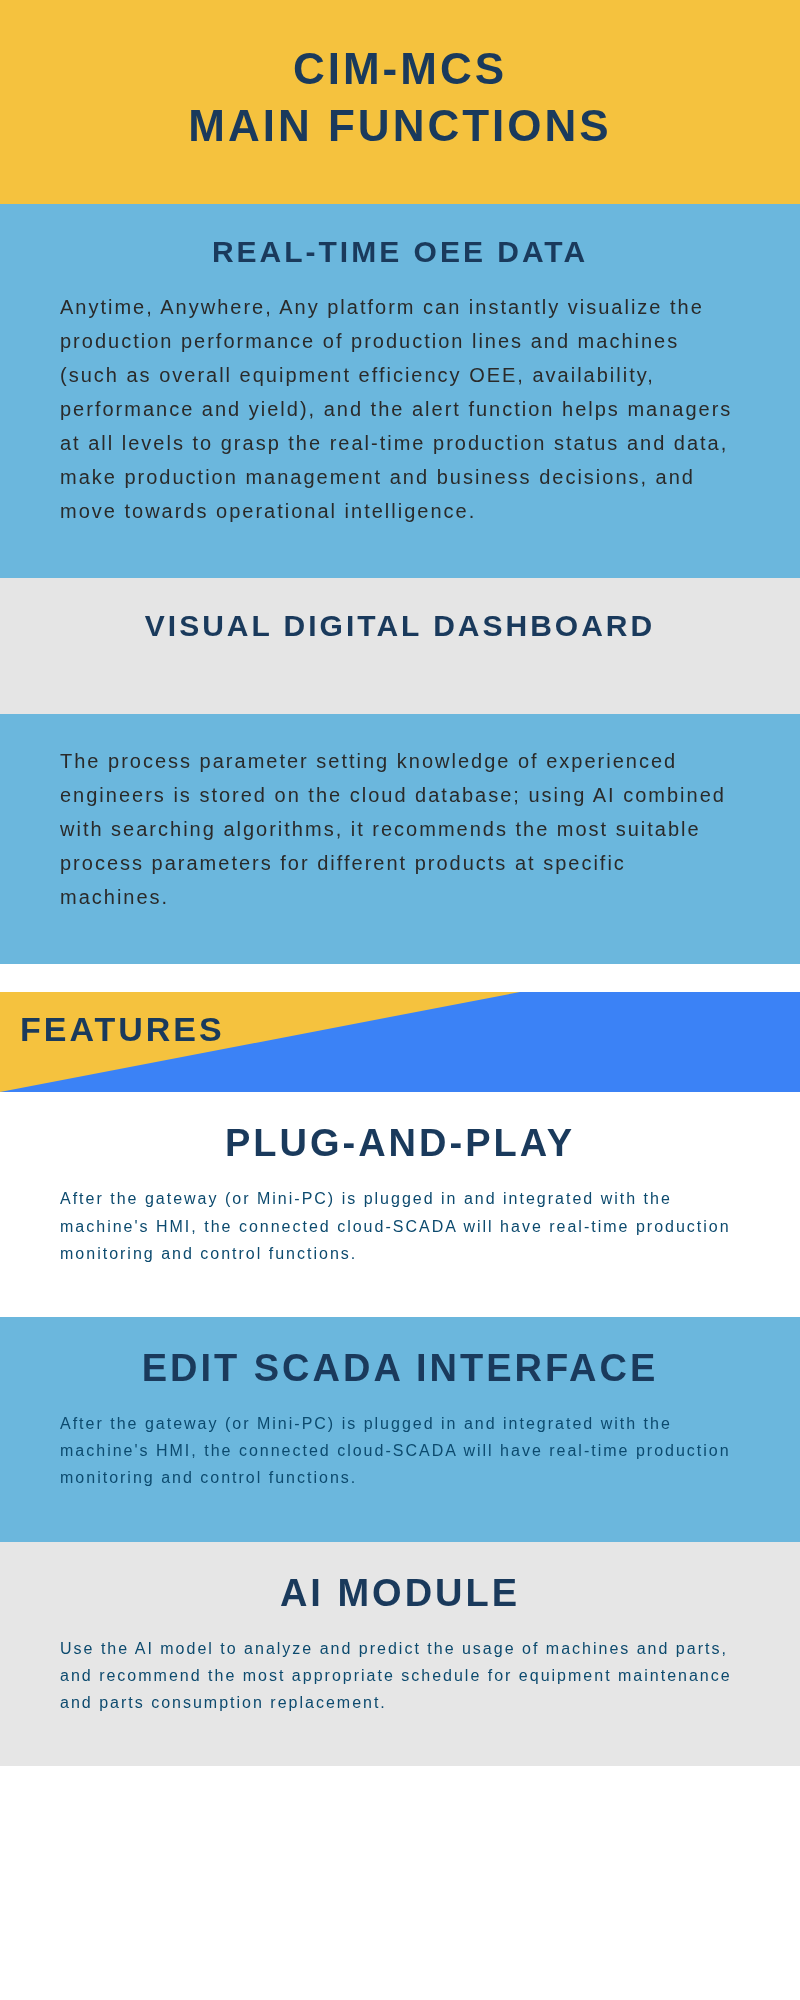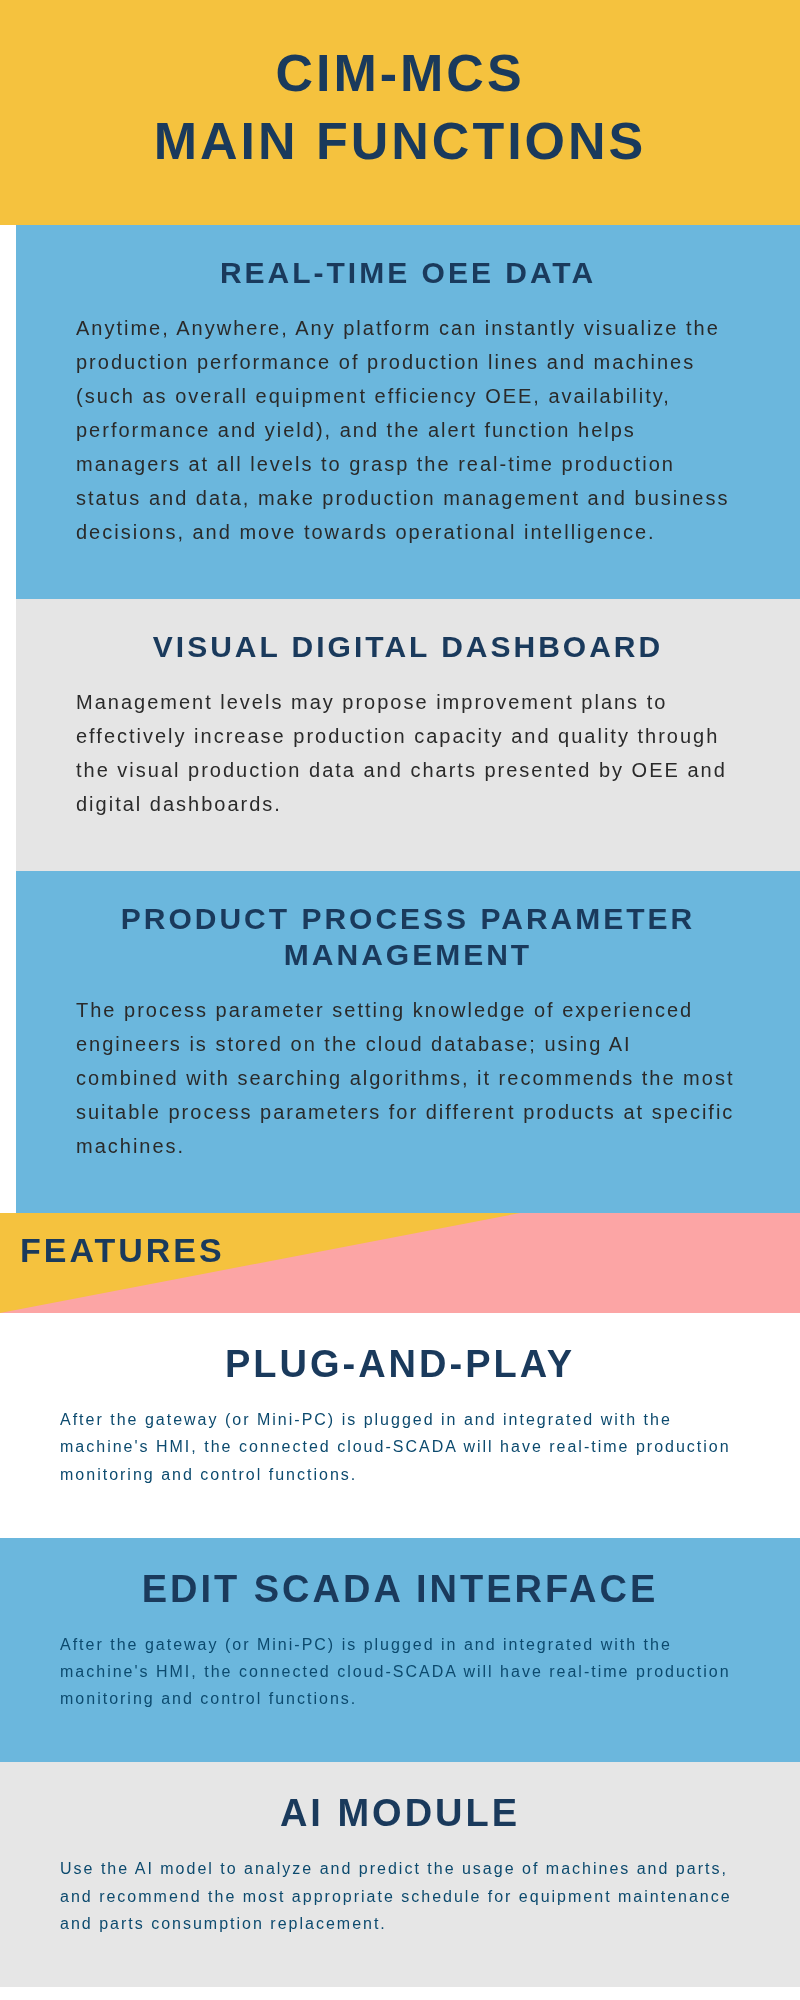--- a/index.html
+++ b/index.html
@@ -8,28 +8,27 @@
     font-family: 'Helvetica Neue', Arial, sans-serif;
     background: #fff;
   }
   .header {
     background: #f5c23e;
     padding: 40px 20px 50px;
     text-align: center;
   }
   .header-title {
     color: #1a3a5c;
-    font-size: 52px;
+    font-size: 44px;
     font-weight: 900;
     letter-spacing: 3px;
     line-height: 1.3;
   }
   .section {
     padding: 30px 60px 50px;
-    margin-left: 16px;
   }
   .section.blue { background: #6bb7dd; }
   .section.gray { background: #e5e5e5; }
   .section-title {
     color: #1a3a5c;
     font-size: 30px;
     font-weight: 900;
     letter-spacing: 3px;
     text-align: center;
     margin-bottom: 20px;
@@ -38,22 +37,23 @@
   .section-body {
     color: #2a2a2a;
     font-size: 20px;
     line-height: 1.7;
     letter-spacing: 2px;
     font-weight: 400;
   }
   .features-banner {
     position: relative;
     height: 100px;
-    background: #fca5a5;
+    background: #3b82f6;
     overflow: hidden;
+    margin-top: 28px;
   }
   .features-triangle {
     position: absolute;
     left: 0;
     top: 0;
     width: 0;
     height: 0;
     border-top: 100px solid #f5c23e;
     border-right: 520px solid transparent;
   }
@@ -98,25 +98,23 @@
   </div>
 </div>
 
 <div class="section blue">
   <div class="section-title">REAL-TIME OEE DATA</div>
   <div class="section-body">Anytime, Anywhere, Any platform can instantly visualize the production performance of production lines and machines (such as overall equipment efficiency OEE, availability, performance and yield), and the alert function helps managers at all levels to grasp the real-time production status and data, make production management and business decisions, and move towards operational intelligence.</div>
 </div>
 
 <div class="section gray">
   <div class="section-title">VISUAL DIGITAL DASHBOARD</div>
-  <div class="section-body">Management levels may propose improvement plans to effectively increase production capacity and quality through the visual production data and charts presented by OEE and digital dashboards.</div>
 </div>
 
 <div class="section blue">
-  <div class="section-title">PRODUCT PROCESS PARAMETER MANAGEMENT</div>
   <div class="section-body">The process parameter setting knowledge of experienced engineers is stored on the cloud database; using AI combined with searching algorithms, it recommends the most suitable process parameters for different products at specific machines.</div>
 </div>
 
 <div class="features-banner">
   <div class="features-triangle"></div>
   <div class="features-label">FEATURES</div>
 </div>
 
 <div class="feat white">
   <div class="feat-title">PLUG-AND-PLAY</div>

